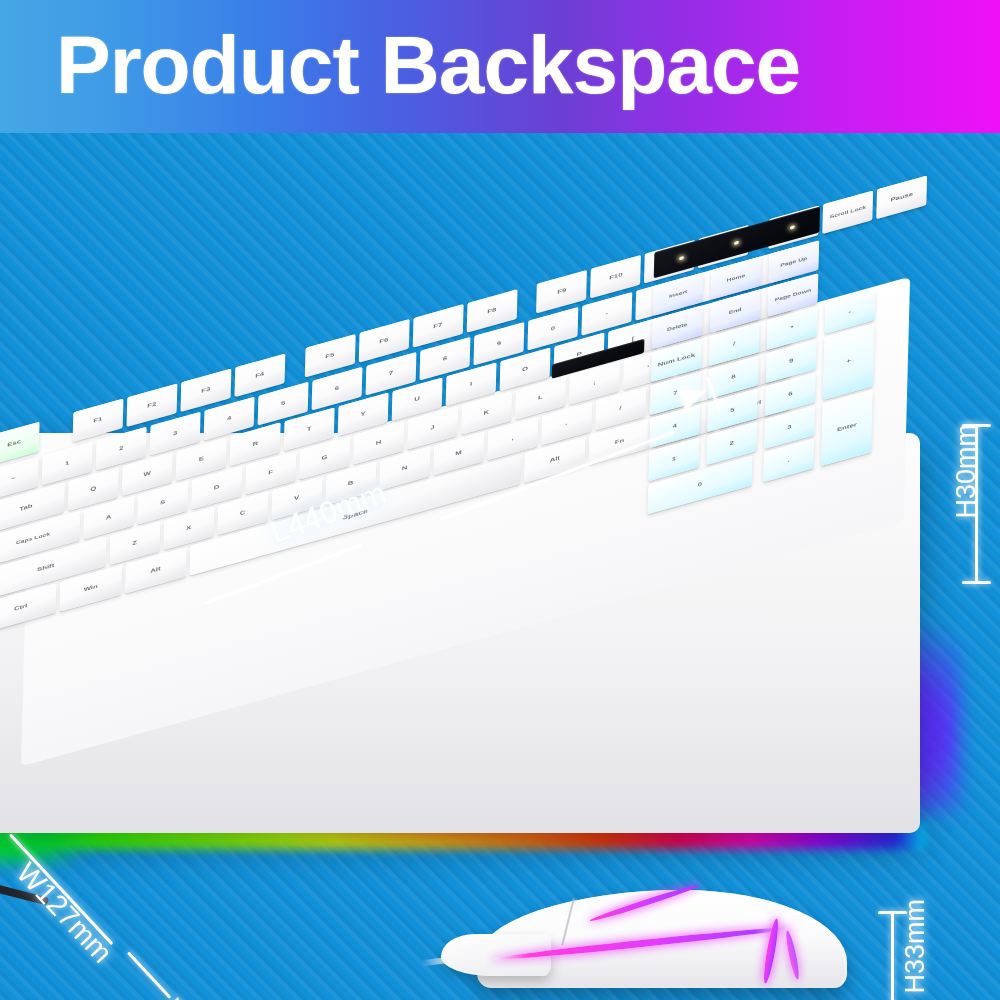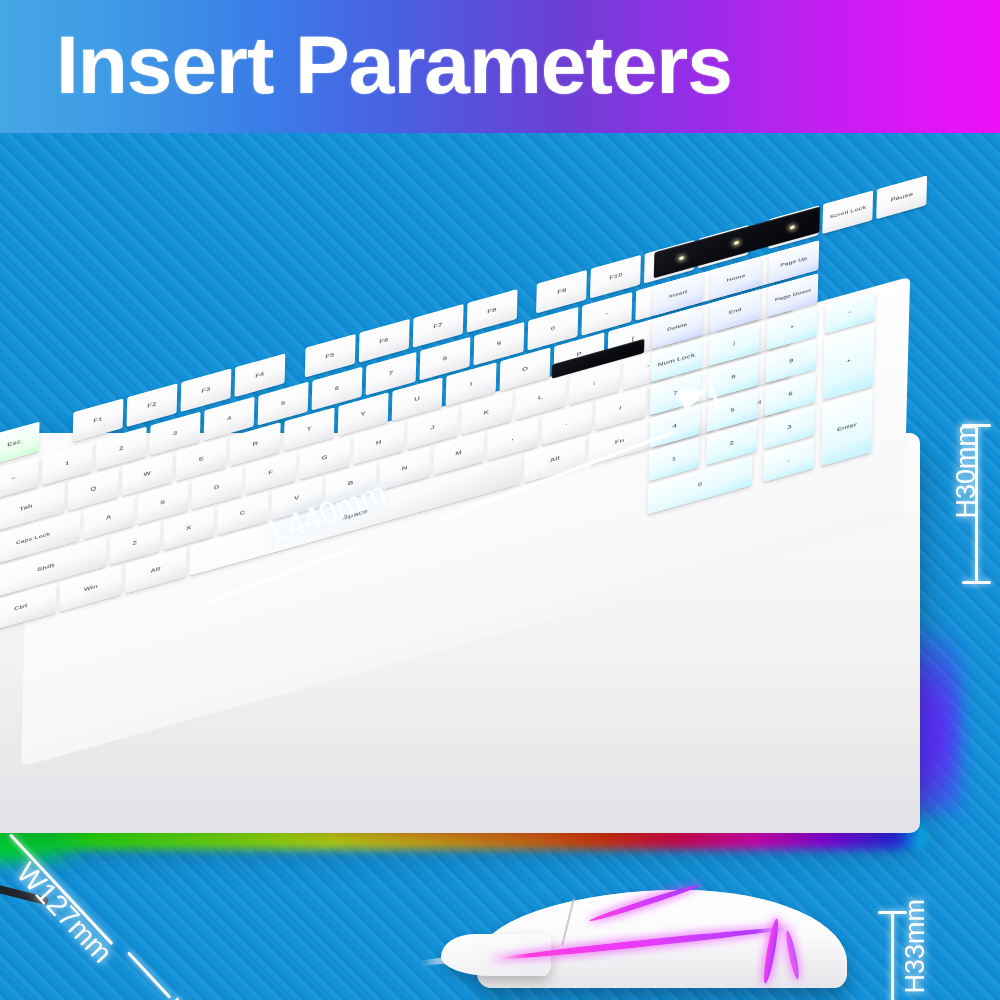--- a/index.html
+++ b/index.html
@@ -390,21 +390,21 @@
     transform: rotate(-90deg);
     transform-origin: 0 50%;
   }
 </style>
 </head>
 <body>
 
 <div id="page">
 
   <div id="header">
-    <div id="header-title">Insert Parameters</div>
+    <div id="header-title">Product Backspace</div>
   </div>
 
   <div id="stage">
 
     <div id="keyboard-wrap">
 
       <div id="kb-glow-front"></div>
       <div id="kb-glow-left"></div>
       <div id="kb-glow-right"></div>
       <div id="kb-glow-mid"></div>

